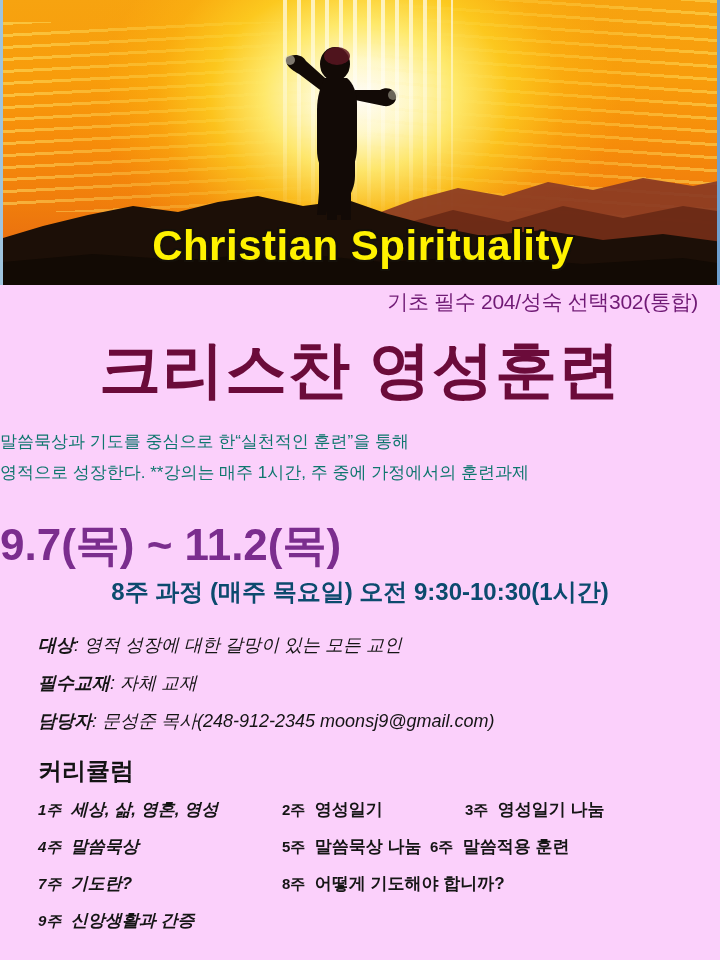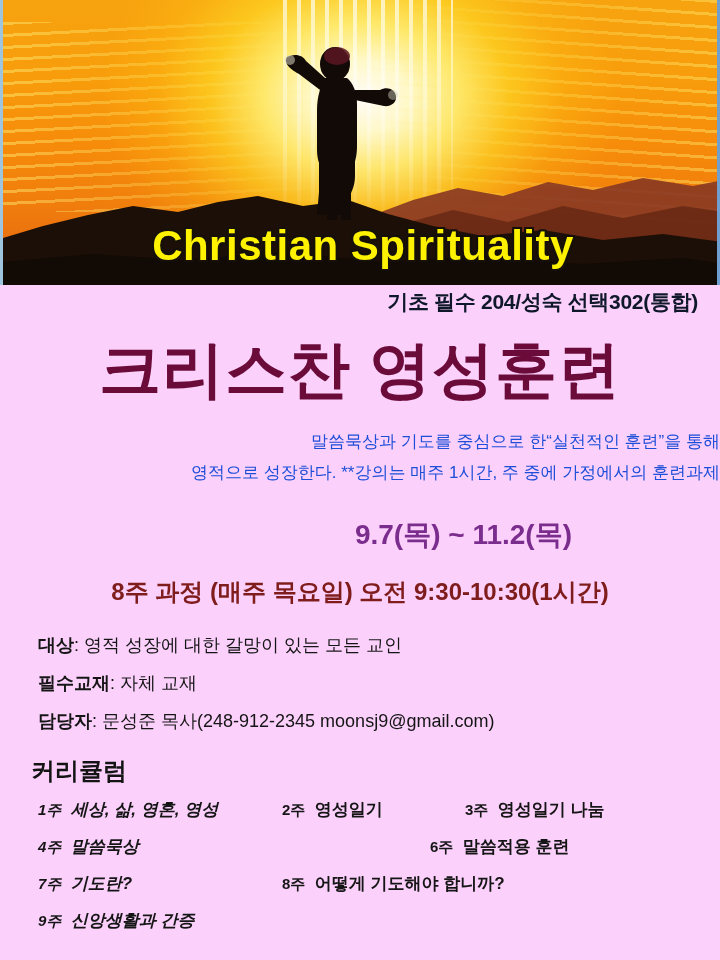--- a/index.html
+++ b/index.html
@@ -127,97 +127,98 @@
       -2px  0   0 #15100a,  2px  0   0 #15100a,
        0   -2px 0 #15100a,  0    2px 0 #15100a;
   }
 
   
   .course-code {
     position: absolute;
     top: 288px;
     right: 22px;
     font-size: 21px;
-    font-weight: bold;
-    color: #0f172a;
+    font-weight: normal;
+    color: #701a75;
     letter-spacing: -0.3px;
   }
 
   .main-title {
     position: absolute;
     top: 328px;
     left: 0;
     width: 720px;
     text-align: center;
     font-size: 62px;
     font-weight: bold;
     color: #6B0B3A;
     letter-spacing: 1px;
   }
 
   .desc {
     position: absolute;
     top: 426px;
     left: 0;
     width: 720px;
-    text-align: right;
+    text-align: left;
     font-size: 17px;
-    color: #1d4ed8;
+    color: #0f766e;
     line-height: 31px;
   }
   .desc-line {
     display: block;
   }
 
   .dates {
     position: absolute;
     top: 516px;
     left: 0;
     width: 572px;
-    text-align: right;
-    font-size: 28px;
+    text-align: left;
+    font-size: 44px;
     font-weight: bold;
     color: #7B2D8E;
     letter-spacing: 0px;
   }
 
   .schedule {
     position: absolute;
     top: 576px;
     left: 0;
     width: 720px;
     text-align: center;
     font-size: 24px;
     font-weight: bold;
-    color: #7f1d1d;
+    color: #0c4a6e;
   }
 
   .details {
     position: absolute;
     top: 626px;
     left: 38px;
     width: 660px;
+    font-style: italic;
   }
   .detail-row {
     font-size: 18px;
     color: #151515;
     line-height: 38px;
     white-space: nowrap;
   }
   .detail-label {
     font-weight: bold;
   }
   .detail-value {
     font-weight: normal;
   }
 
   .curriculum-heading {
     position: absolute;
     top: 755px;
-    left: 31px;
+    left: 38px;
     font-size: 24px;
     font-weight: bold;
     color: #141414;
   }
 
   .curriculum {
     position: absolute;
     top: 798px;
     left: 38px;
     width: 670px;
@@ -322,20 +323,21 @@
   <div class="curriculum">
 
     <div class="cur-row">
       <span class="cur-item cur-col1"><span class="cur-week">1주</span>&nbsp; <span>세상, 삶, 영혼, 영성</span></span>
       <span class="cur-item cur-col2"><span class="cur-week">2주</span>&nbsp; <span>영성일기</span></span>
       <span class="cur-item cur-col3"><span class="cur-week">3주</span>&nbsp; <span>영성일기 나눔</span></span>
     </div>
 
     <div class="cur-row">
       <span class="cur-item cur-col1"><span class="cur-week">4주</span>&nbsp; <span>말씀묵상</span></span>
+      <span class="cur-item cur-col2b"><span class="cur-week">5주</span>&nbsp; <span>말씀묵상 나눔</span></span>
       <span class="cur-item cur-col3b"><span class="cur-week">6주</span>&nbsp; <span>말씀적용 훈련</span></span>
     </div>
 
     <div class="cur-row">
       <span class="cur-item cur-col1"><span class="cur-week">7주</span>&nbsp; <span>기도란?</span></span>
       <span class="cur-item cur-col2b"><span class="cur-week">8주</span>&nbsp; <span>어떻게 기도해야 합니까?</span></span>
     </div>
 
     <div class="cur-row">
       <span class="cur-item cur-col1"><span class="cur-week">9주</span>&nbsp; <span>신앙생활과 간증</span></span>

